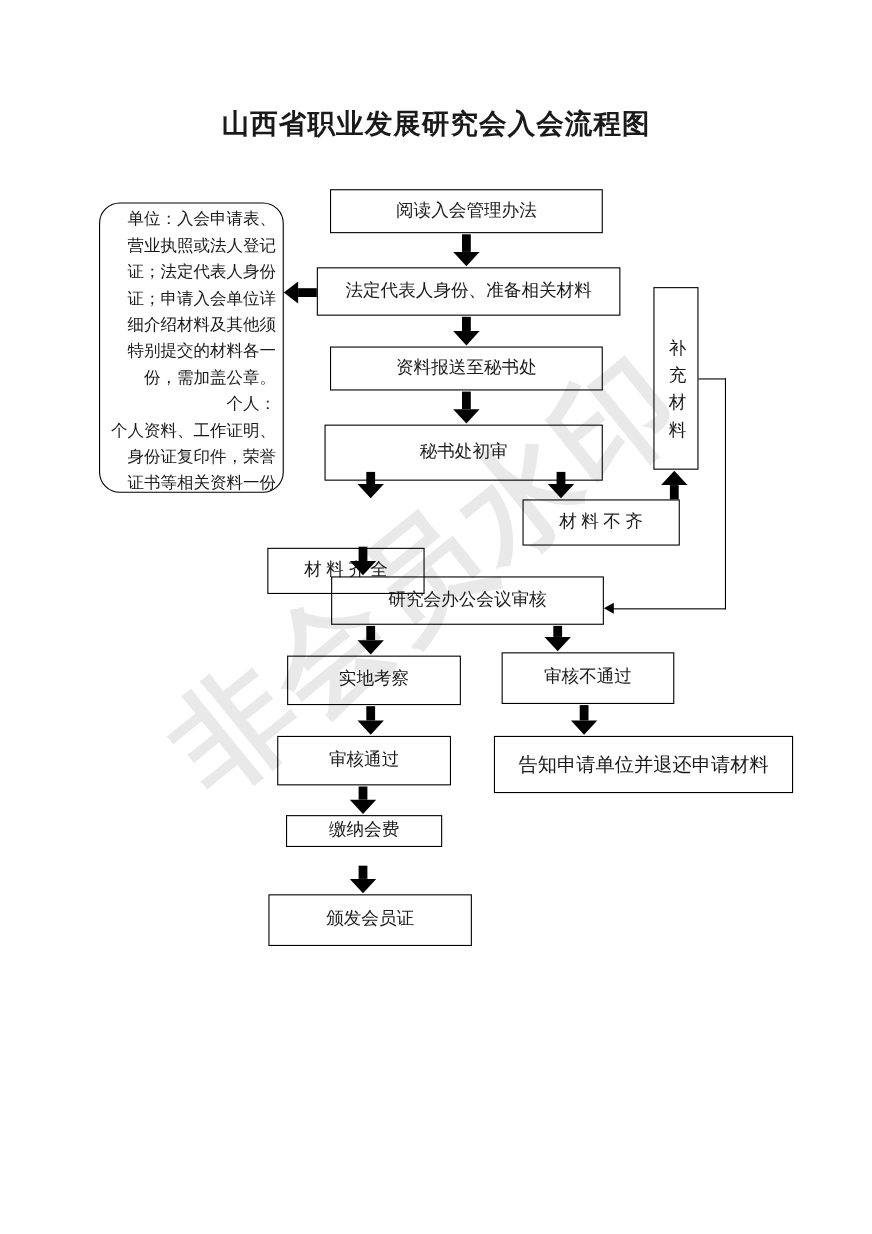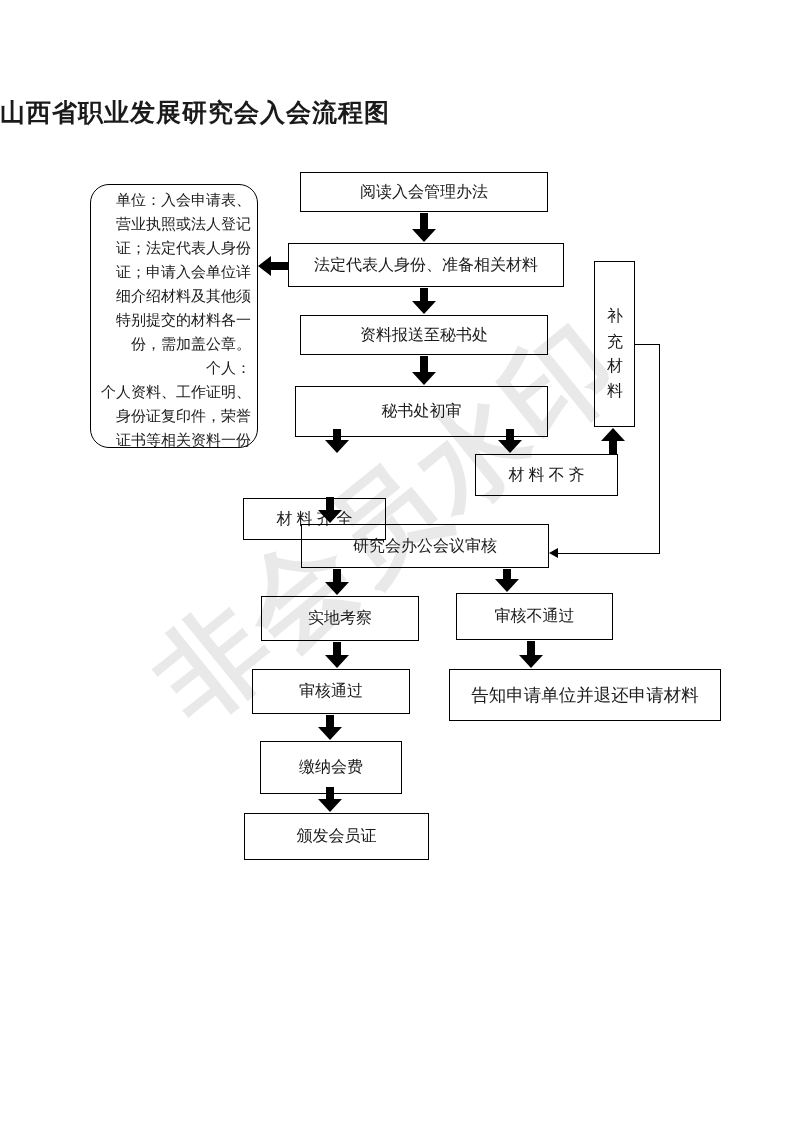--- a/index.html
+++ b/index.html
@@ -23,21 +23,21 @@
     transform: rotate(-39deg);
     transform-origin: center center;
     z-index: 1;
     white-space: nowrap;
     user-select: none;
   }
   
   .title {
     position: absolute;
     left: 0; top: 96px; width: 793px;
-    text-align: left;
+    text-align: center;
     font-size: 25px; font-weight: bold;
     letter-spacing: 1px;
     z-index: 2;
   }
   
   .box {
     position: absolute;
     border: 1.5px solid #000;
     background: transparent;
     display: flex; align-items: center; justify-content: center;
@@ -145,21 +145,21 @@
 <div class="box" style="left:301px; top:524px; width:248px; height:44px;">研究会办公会议审核</div>
 
 <div class="box" style="left:261px; top:596px; width:158px; height:45px;">实地考察</div>
 
 <div class="box" style="left:456px; top:593px; width:157px; height:47px;">审核不通过</div>
 
 <div class="box" style="left:252px; top:669px; width:158px; height:45px;">审核通过</div>
 
 <div class="box notify-font" style="left:449px; top:669px; width:272px; height:52px;">告知申请单位并退还申请材料</div>
 
-<div class="box" style="left:260px; top:741px; width:142px; height:53px;">缴纳会费</div>
+<div class="box" style="left:260px; top:741px; width:142px; height:29px;">缴纳会费</div>
 
 <div class="box" style="left:244px; top:813px; width:185px; height:47px;">颁发会员证</div>
 
 <div class="varrow" style="left:420px; top:213px; height:16px;"></div>
 <div class="varrow" style="left:420px; top:288px; height:13px;"></div>
 <div class="varrow" style="left:420px; top:356px; height:16px;"></div>
 <div class="varrow" style="left:333px; top:429px; height:11px;"></div>
 <div class="varrow" style="left:506px; top:429px; height:11px;"></div>
 <div class="varrow" style="left:326px; top:497px; height:13px;"></div>
 <div class="varrow" style="left:333px; top:569px; height:13px;"></div>

